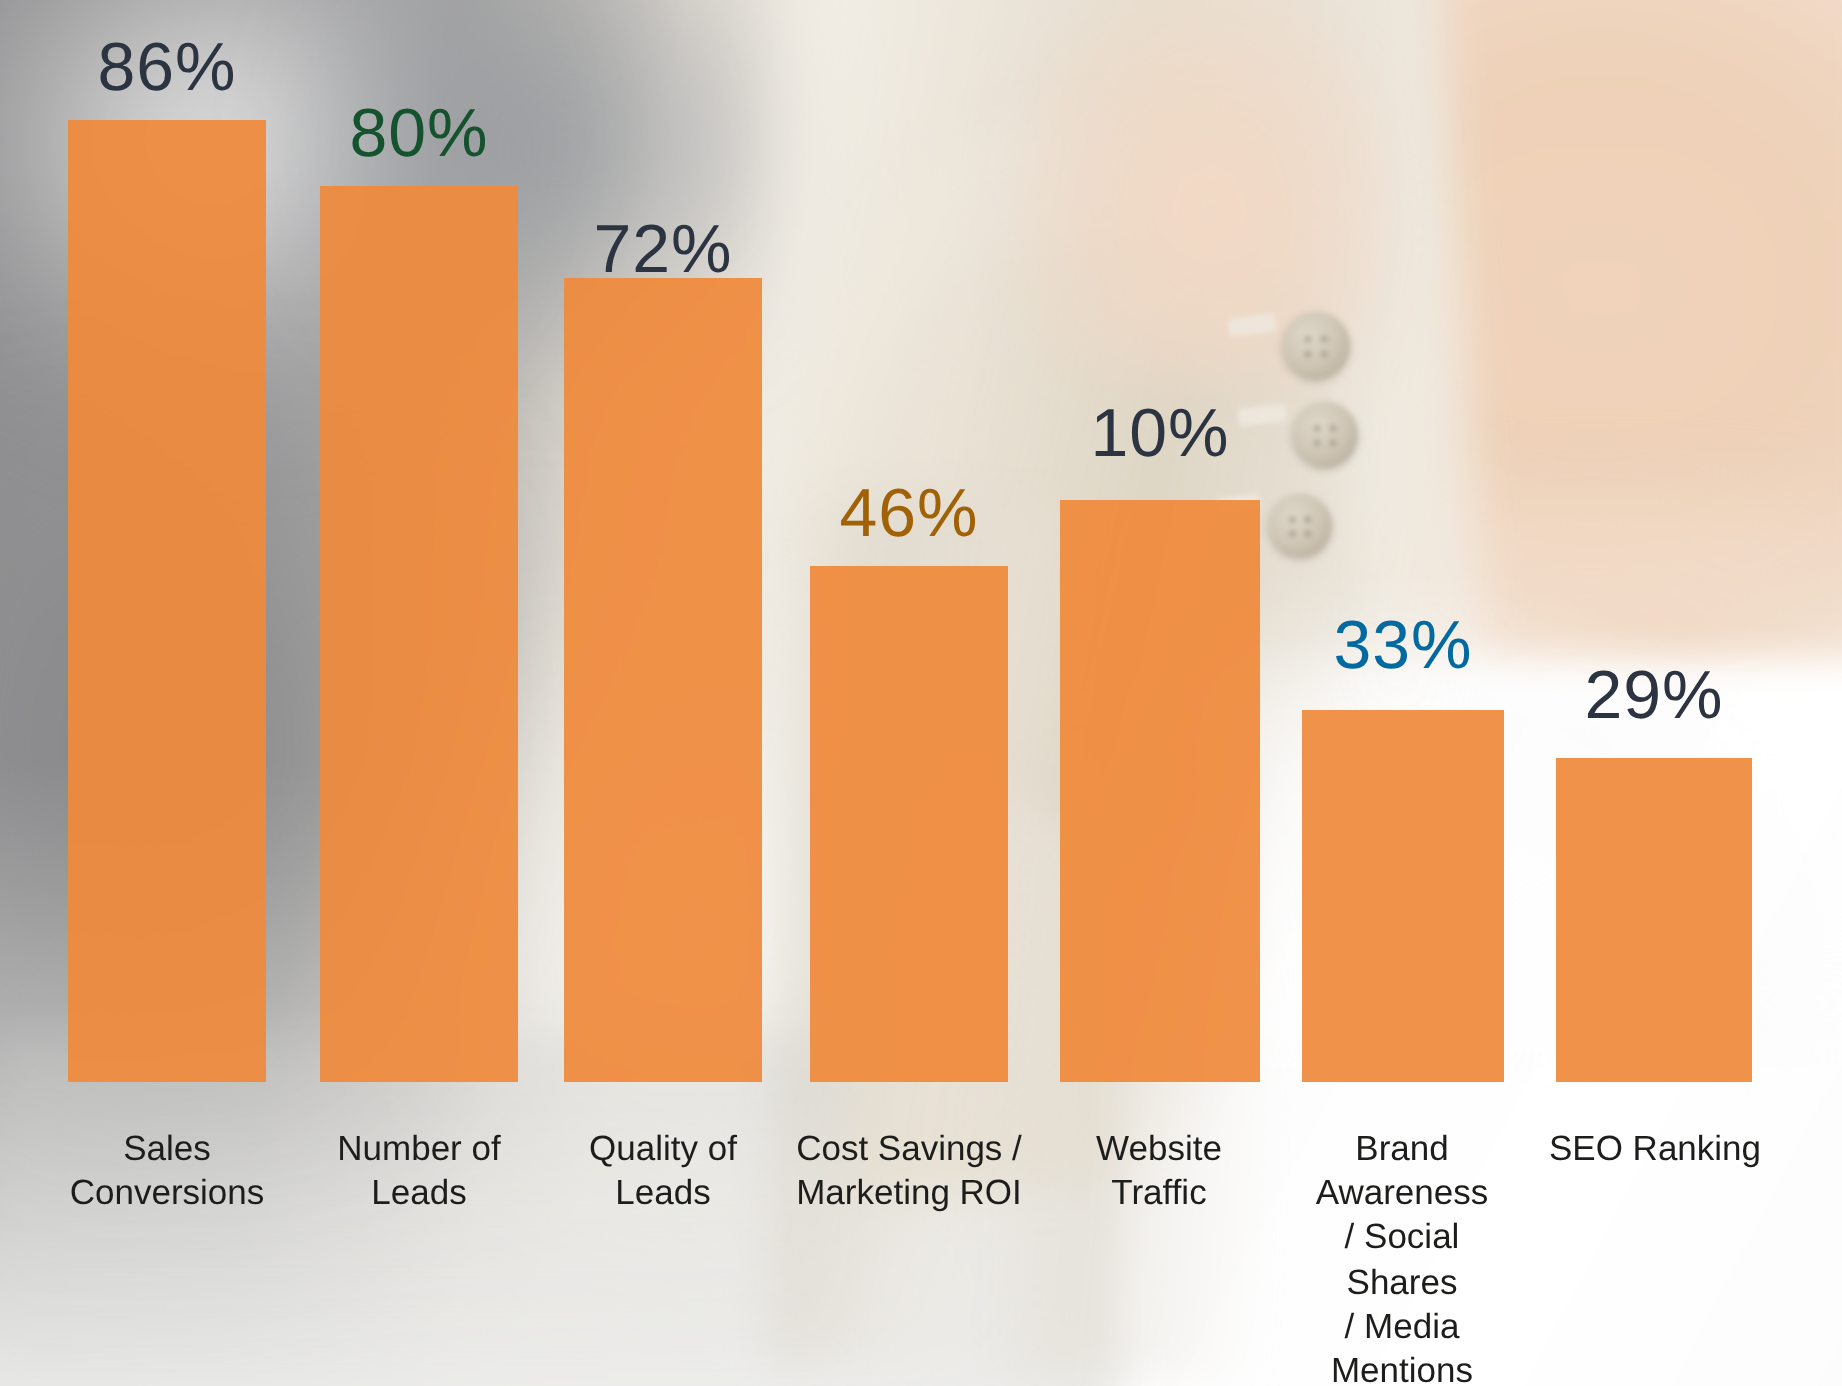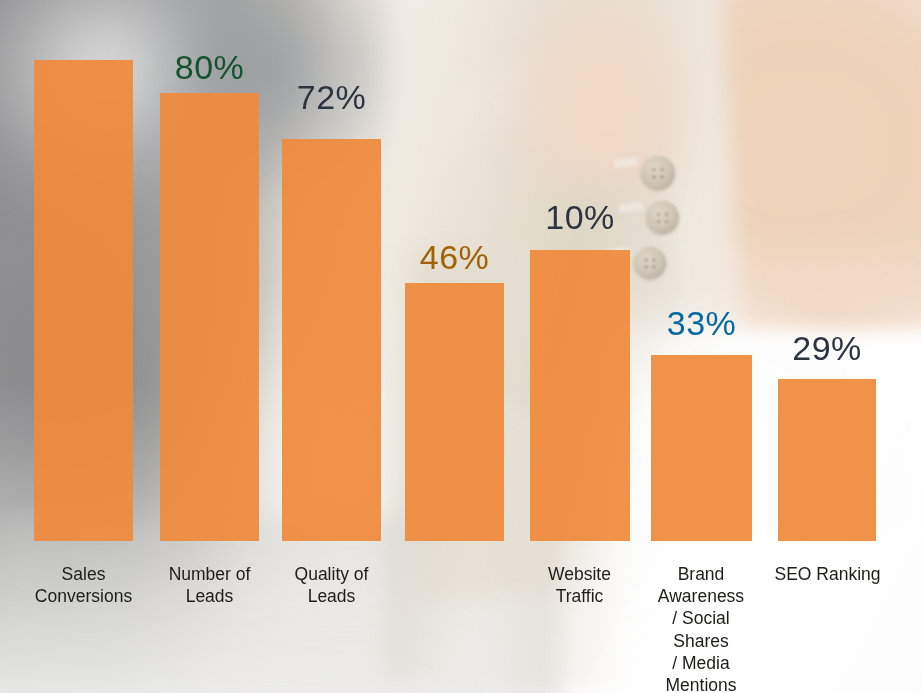--- a/index.html
+++ b/index.html
@@ -233,32 +233,35 @@
       <div class="btn-hole"></div>
     </div>
   <div class="btn-dot" id="bg-button-3">
       <div class="btn-hole"></div>
     </div>
 
   <div id="bg-soften"></div>
 
   <div id="chart">
       <div class="bar" style="left: 34px; width: 99px; top: 60px; height: 481px; background: rgb(240, 138, 60);"></div>
+      <div class="value-label" style="left: 34px; width: 99px; top: 17px; color: rgb(44, 52, 66);">86%</div>
       <div class="cat-label" style="left: -6px; width: 179px; top: 563px; color: rgb(29, 29, 27);">Sales
 Conversions</div>
       <div class="bar" style="left: 160px; width: 99px; top: 93px; height: 448px; background: rgb(240, 138, 60);"></div>
       <div class="value-label" style="left: 160px; width: 99px; top: 50px; color: #14532d;">80%</div>
       <div class="cat-label" style="left: 120px; width: 179px; top: 563px; color: rgb(29, 29, 27);">Number of
 Leads</div>
       <div class="bar" style="left: 282px; width: 99px; top: 139px; height: 402px; background: rgb(240, 138, 60);"></div>
-      <div class="value-label" style="left: 282px; width: 99px; top: 80px; color: rgb(44, 52, 66);">72%</div>
+      <div class="value-label" style="left: 282px; width: 99px; top: 108px; color: rgb(44, 52, 66);">72%</div>
       <div class="cat-label" style="left: 242px; width: 179px; top: 563px; color: rgb(29, 29, 27);">Quality of
 Leads</div>
       <div class="bar" style="left: 405px; width: 99px; top: 283px; height: 258px; background: rgb(240, 138, 60);"></div>
       <div class="value-label" style="left: 405px; width: 99px; top: 240px; color: #a16207;">46%</div>
+      <div class="cat-label" style="left: 365px; width: 179px; top: 563px; color: rgb(29, 29, 27);">Cost Savings /
+Marketing ROI</div>
       <div class="bar" style="left: 530px; width: 100px; top: 250px; height: 291px; background: rgb(240, 138, 60);"></div>
       <div class="value-label" style="left: 530px; width: 100px; top: 200px; color: rgb(44, 52, 66);">10%</div>
       <div class="cat-label" style="left: 490px; width: 179px; top: 563px; color: rgb(29, 29, 27);">Website
 Traffic</div>
       <div class="bar" style="left: 651px; width: 101px; top: 355px; height: 186px; background: rgb(240, 138, 60);"></div>
       <div class="value-label" style="left: 651px; width: 101px; top: 306px; color: #0369a1;">33%</div>
       <div class="cat-label" style="left: 625px; width: 152px; top: 563px; color: rgb(29, 29, 27);">Brand
 Awareness
 / Social
 Shares

